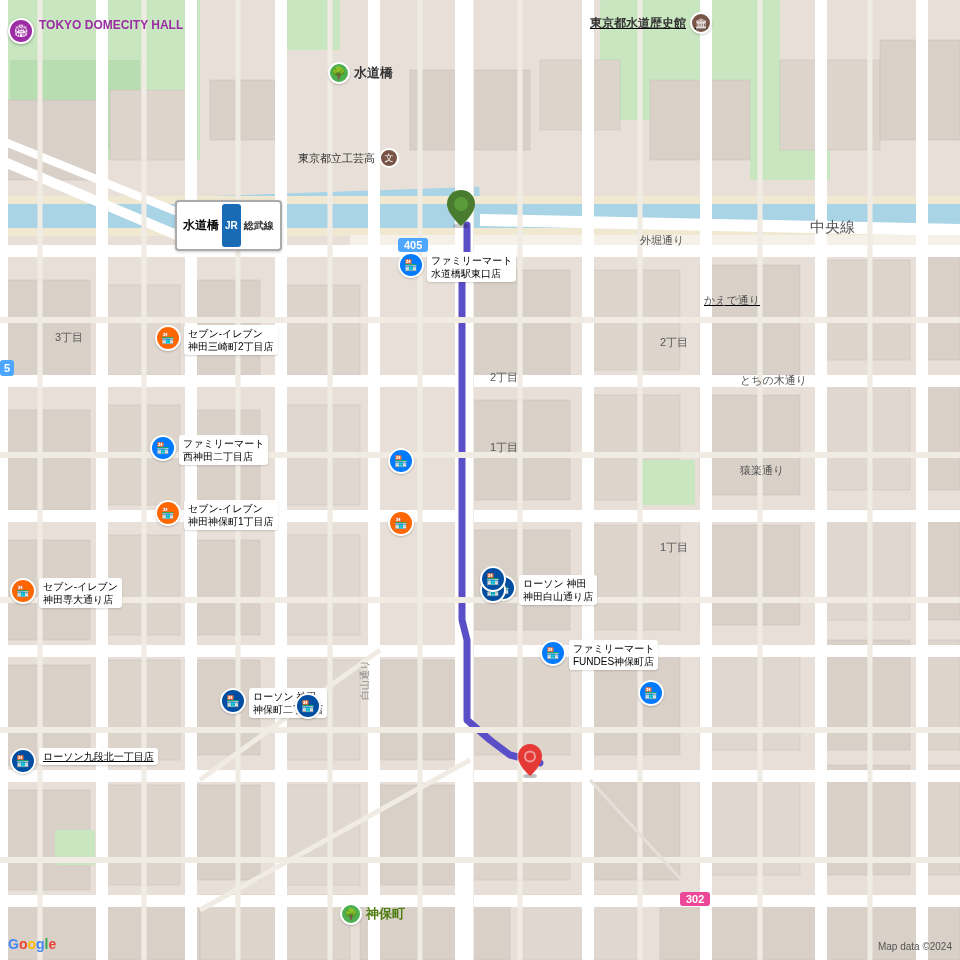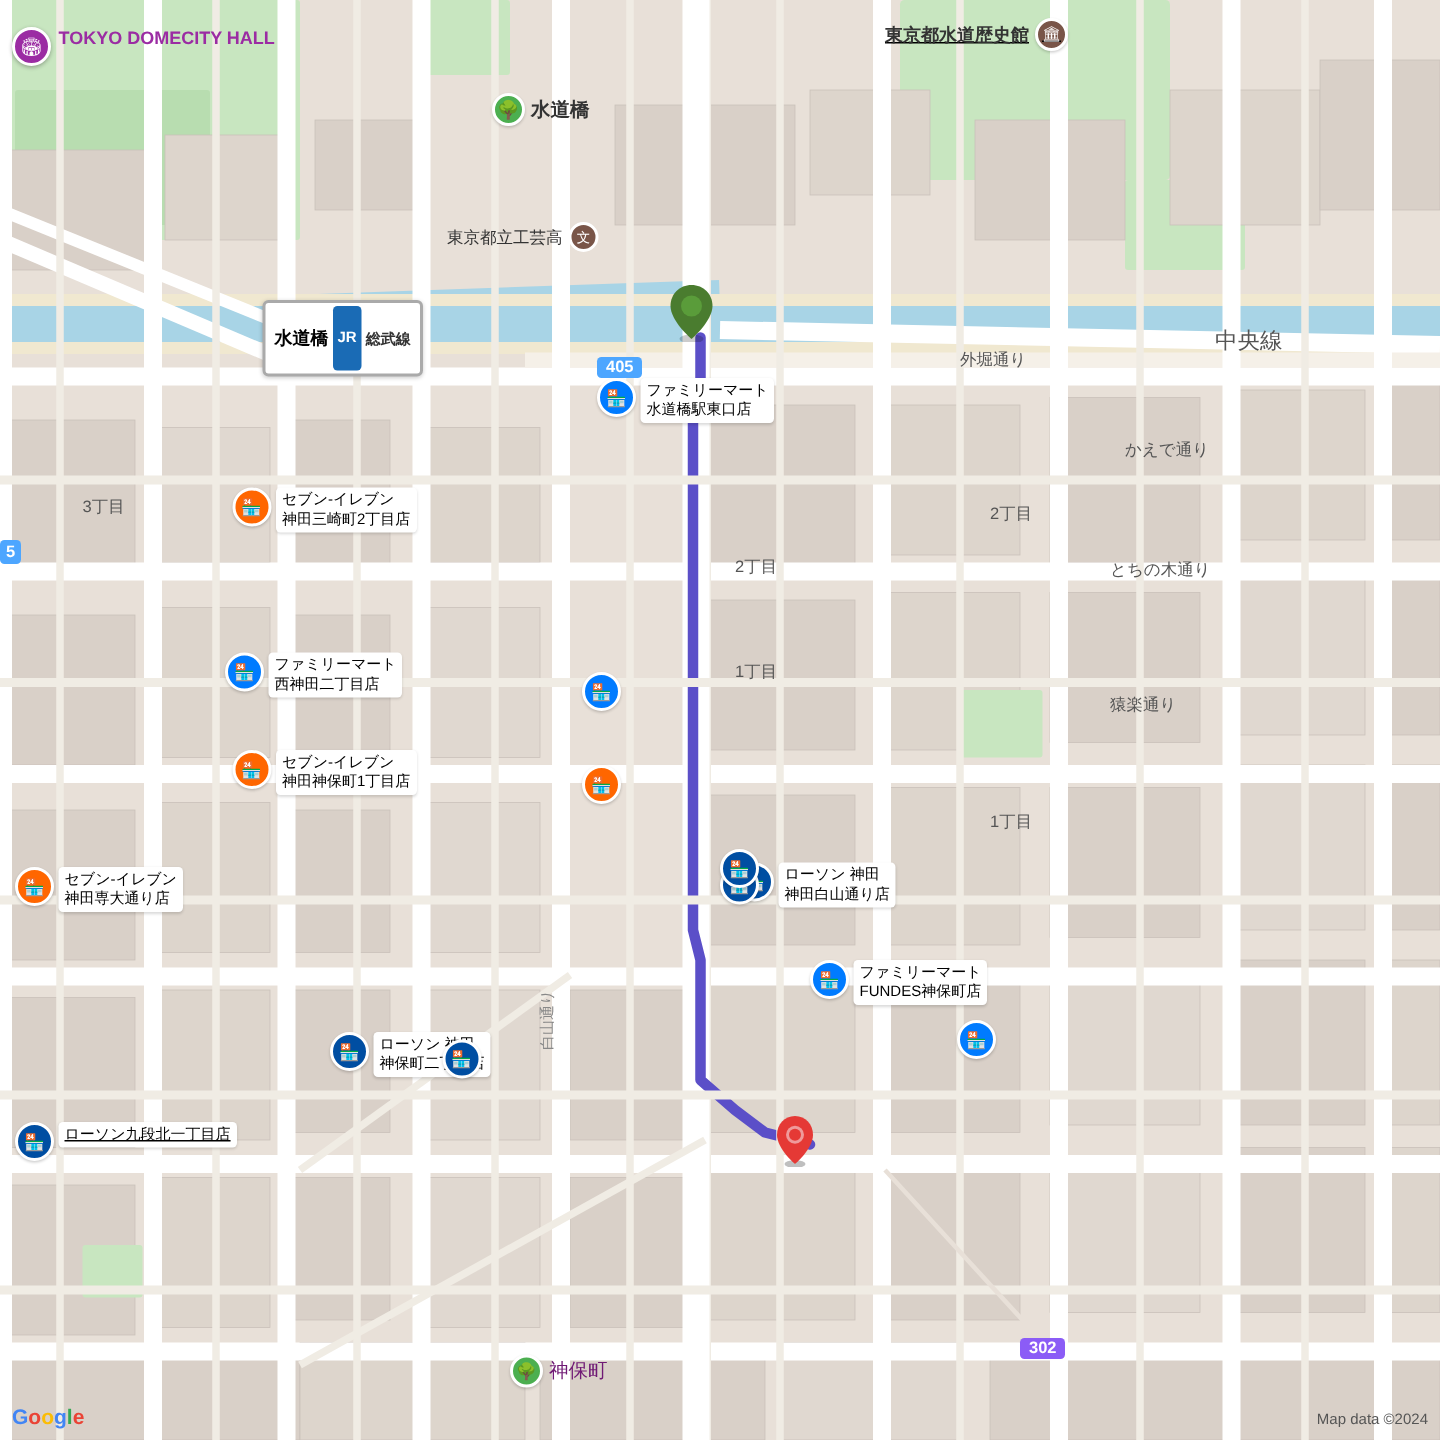--- a/index.html
+++ b/index.html
@@ -242,31 +242,31 @@
 
   <div style="position:absolute; left:298px; top:148px;">
     <div style="display:flex; align-items:center; gap:4px;">
       <span style="font-size:11px; color:#333;">東京都立工芸高</span>
       <div style="width:20px; height:20px; background:#795548; border-radius:50%; display:flex; align-items:center; justify-content:center; color:white; font-size:9px; border:2px solid white;">文</div>
     </div>
   </div>
 
   <div style="position:absolute; left:398px; top:238px; background:#4da6ff; color:white; border-radius:3px; padding:1px 6px; font-size:11px; font-weight:bold;">405</div>
 
-  <div style="position:absolute; left:680px; top:892px; background:#8b5cf6; color:white; border-radius:3px; padding:1px 6px; font-size:11px; font-weight:bold;">302</div>
+  <div style="position:absolute; left:680px; top:892px; background:#ec4899; color:white; border-radius:3px; padding:1px 6px; font-size:11px; font-weight:bold;">302</div>
 
   <div style="position:absolute; left:810px; top:218px;">
     <span style="font-size:15px; color:#555;">中央線</span>
   </div>
 
   <div style="position:absolute; left:640px; top:230px;">
     <span style="font-size:11px; color:#555;">外堀通り</span>
   </div>
 
-  <div style="position:absolute; left:750px; top:290px;">
+  <div style="position:absolute; left:704px; top:290px;text-decoration:underline;">
     <span style="font-size:11px; color:#555;">かえで通り</span>
   </div>
 
   <div style="position:absolute; left:740px; top:370px;">
     <span style="font-size:11px; color:#555;">とちの木通り</span>
   </div>
 
   <div style="position:absolute; left:740px; top:460px;">
     <span style="font-size:11px; color:#555;">猿楽通り</span>
   </div>
@@ -383,21 +383,21 @@
       <ellipse cx="14" cy="34" rx="7" ry="2.5" fill="rgba(0,0,0,0.25)"></ellipse>
       <path d="M14 2 C7 2 2 7.6 2 14.5 C2 24 14 34 14 34 C14 34 26 24 26 14.5 C26 7.6 21 2 14 2Z" fill="#e53935"></path>
       <circle cx="14" cy="14.5" r="6" fill="#ef9a9a"></circle>
       <circle cx="14" cy="14.5" r="4" fill="#e53935"></circle>
     </svg>
   </div>
 
   <div style="position:absolute; left:340px; top:903px;">
     <div style="display:flex; align-items:center; gap:4px;">
       <div style="width:22px; height:22px; background:#4caf50; border-radius:50%; display:flex; align-items:center; justify-content:center; color:white; font-size:11px; border:2px solid white; box-shadow:0 1px 2px rgba(0,0,0,0.2);">🌳</div>
-      <span style="font-size:13px; font-weight:normal; color:#701a75;">神保町</span>
+      <span style="font-size:13px; font-weight:bold; color:#4d7c0f;">神保町</span>
     </div>
   </div>
 
   <div style="position:absolute; left:638px; top:680px; width:26px; height:26px; background:#007bff; border-radius:50%; display:flex; align-items:center; justify-content:center; color:white; font-size:11px; border:2px solid white; box-shadow:0 1px 2px rgba(0,0,0,0.2);">🏪</div>
 
   <div class="google-logo">
     <span>G</span><span>o</span><span>o</span><span>g</span><span>l</span><span>e</span>
   </div>
 
   <div class="map-data">Map data ©2024</div>

